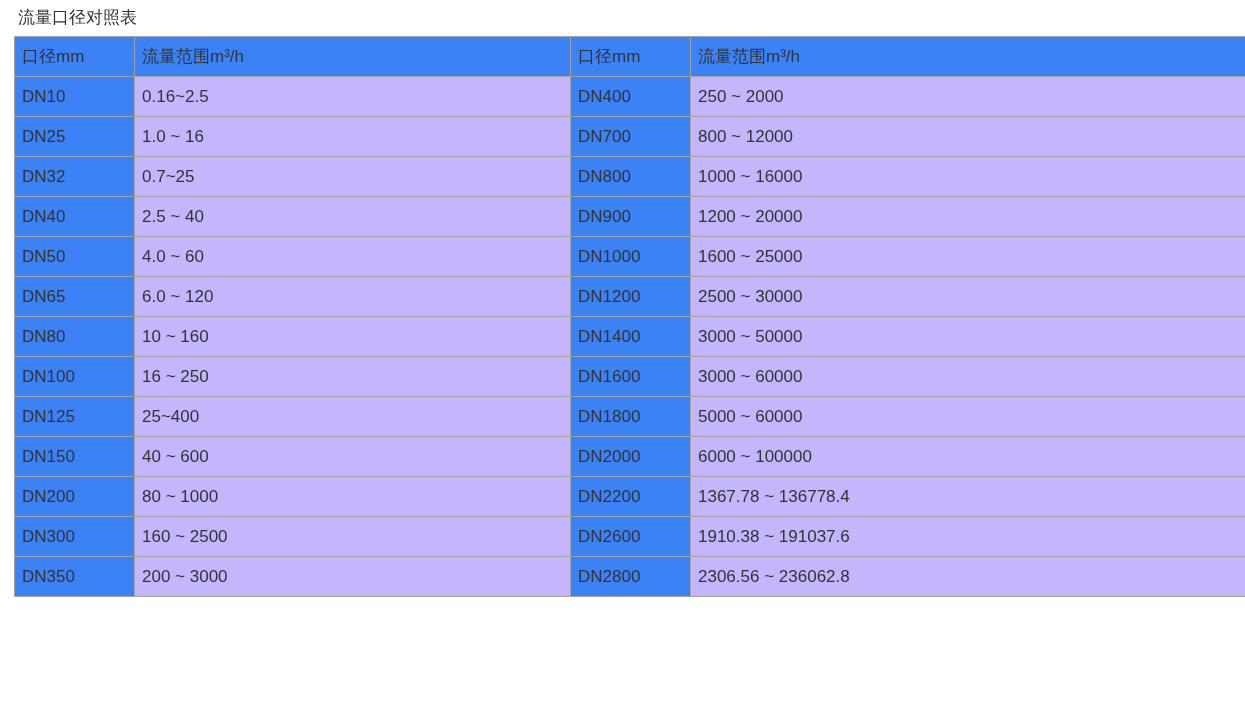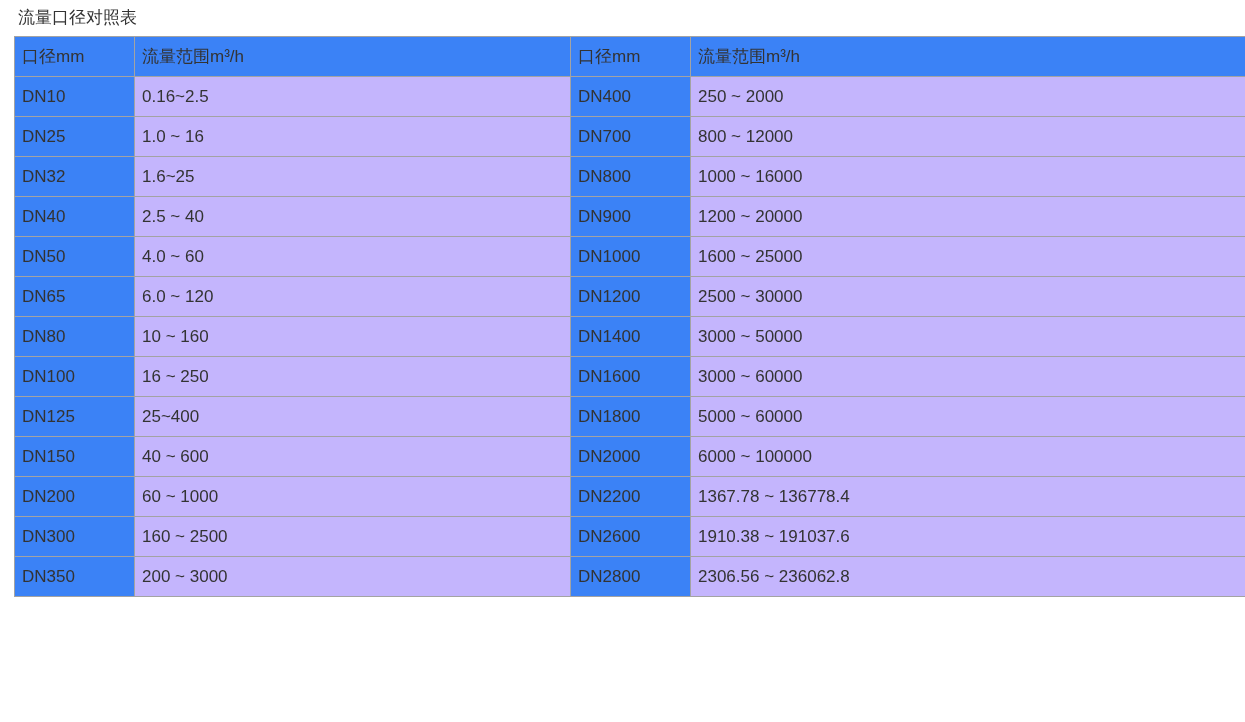--- a/index.html
+++ b/index.html
@@ -83,21 +83,21 @@
           <td class="flow">250 ~ 2000</td>
         </tr>
         <tr>
           <td class="dn">DN25</td>
           <td class="flow">1.0 ~ 16</td>
           <td class="dn">DN700</td>
           <td class="flow">800 ~ 12000</td>
         </tr>
         <tr>
           <td class="dn">DN32</td>
-          <td class="flow">1.6~25</td>
+          <td class="flow">0.7~25</td>
           <td class="dn">DN800</td>
           <td class="flow">1000 ~ 16000</td>
         </tr>
         <tr>
           <td class="dn">DN40</td>
           <td class="flow">2.5 ~ 40</td>
           <td class="dn">DN900</td>
           <td class="flow">1200 ~ 20000</td>
         </tr>
         <tr>
@@ -131,21 +131,21 @@
           <td class="flow">5000 ~ 60000</td>
         </tr>
         <tr>
           <td class="dn">DN150</td>
           <td class="flow">40 ~ 600</td>
           <td class="dn">DN2000</td>
           <td class="flow">6000 ~ 100000</td>
         </tr>
         <tr>
           <td class="dn">DN200</td>
-          <td class="flow">60 ~ 1000</td>
+          <td class="flow">80 ~ 1000</td>
           <td class="dn">DN2200</td>
           <td class="flow">1367.78 ~ 136778.4</td>
         </tr>
         <tr>
           <td class="dn">DN300</td>
           <td class="flow">160 ~ 2500</td>
           <td class="dn">DN2600</td>
           <td class="flow">1910.38 ~ 191037.6</td>
         </tr>
         <tr>

